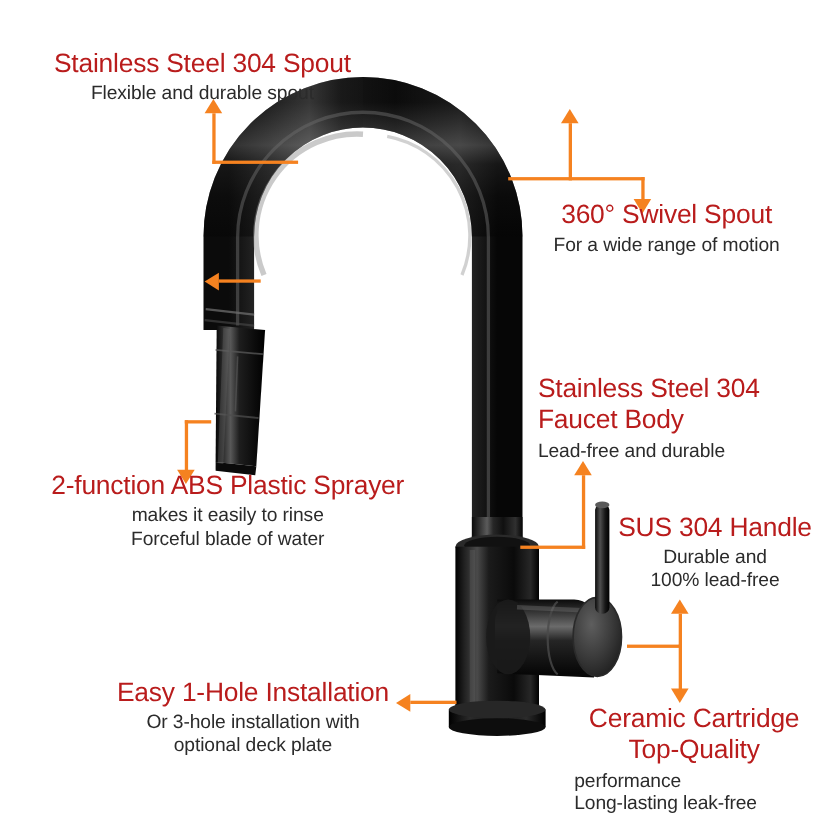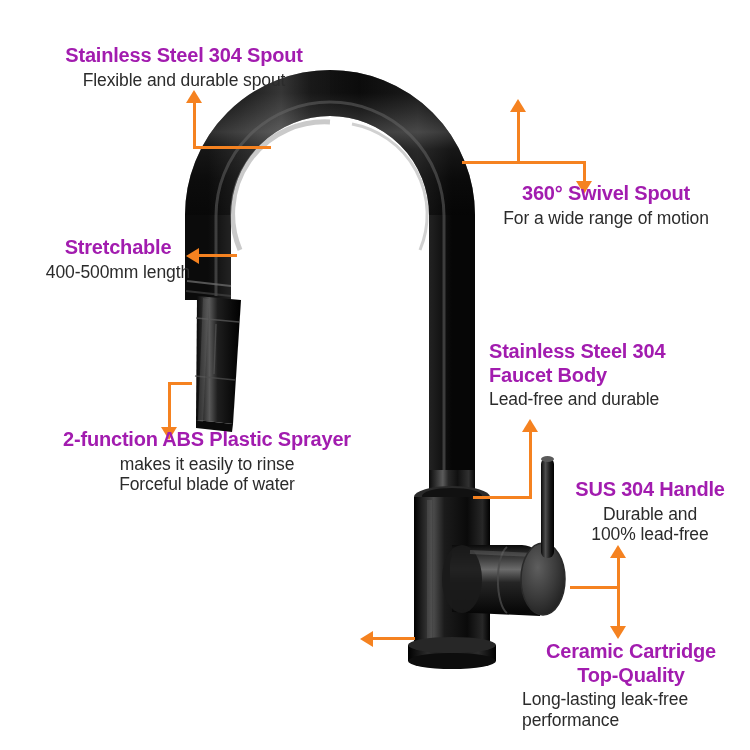--- a/index.html
+++ b/index.html
@@ -18,23 +18,23 @@
     color: #1a1a1a;
     -webkit-font-smoothing: antialiased;
   }
 
   
   .callout {
     position: absolute;
     line-height: 1.18;
   }
   .callout .title {
-    font-weight: bold;
-    font-size: 20px;
-    color: #a21caf;
+    font-weight: normal;
+    font-size: 24px;
+    color: #b91c1c;
     letter-spacing: -0.2px;
     white-space: nowrap;
   }
   .callout .title.wrap { white-space: normal; }
   .callout .body {
     font-size: 17.5px;
     font-weight: 400;
     color: #2b2b2b;
     letter-spacing: -0.1px;
     margin-top: 2px;
@@ -268,58 +268,59 @@
   </div>
 
 
   <div class="callout c-center" style="left:470px; top:182px; width:272px;">
     <div class="title">360° Swivel Spout</div>
     <div class="body">
       <div>For a wide range of motion</div>
     </div>
   </div>
 
-  <div class="callout c-center" style="left:34px; top:236px; width:168px;">
-    <div class="title">Stretchable</div>
-    <div class="body">
-      <div>400-500mm length</div>
-    </div>
-  </div>
 
   <div class="callout c-center" style="left:34px; top:428px; width:346px;">
     <div class="title">2-function ABS Plastic Sprayer</div>
     <div class="body">
       <div>makes it easily to rinse</div>
       <div>Forceful blade of water</div>
     </div>
   </div>
 
   <div class="callout c-left" style="left:489px; top:340px; width:250px;">
     <div class="title wrap">
       <div>Stainless Steel 304</div>
       <div>Faucet Body</div>
     </div>
     <div class="body">
       <div>Lead-free and durable</div>
     </div>
   </div>
 
-  <div class="callout c-center" style="left:556px; top:466px; width:188px;margin-top:12px;">
+  <div class="callout c-center" style="left:556px; top:466px; width:188px;">
     <div class="title">SUS 304 Handle</div>
     <div class="body">
       <div>Durable and</div>
       <div>100% lead-free</div>
     </div>
   </div>
 
+  <div class="callout c-center" style="left:96px; top:616px; width:268px;">
+    <div class="title">Easy 1-Hole Installation</div>
+    <div class="body">
+      <div>Or 3-hole installation with</div>
+      <div>optional deck plate</div>
+    </div>
+  </div>
 
   <div class="callout" style="left:522px; top:640px; width:218px;">
     <div class="title wrap c-center">
       <div>Ceramic Cartridge</div>
       <div>Top-Quality</div>
     </div>
     <div class="body c-left">
+      <div>performance</div>
       <div>Long-lasting leak-free</div>
-      <div>performance</div>
     </div>
   </div>
 
 </div>
 
 </body></html>

